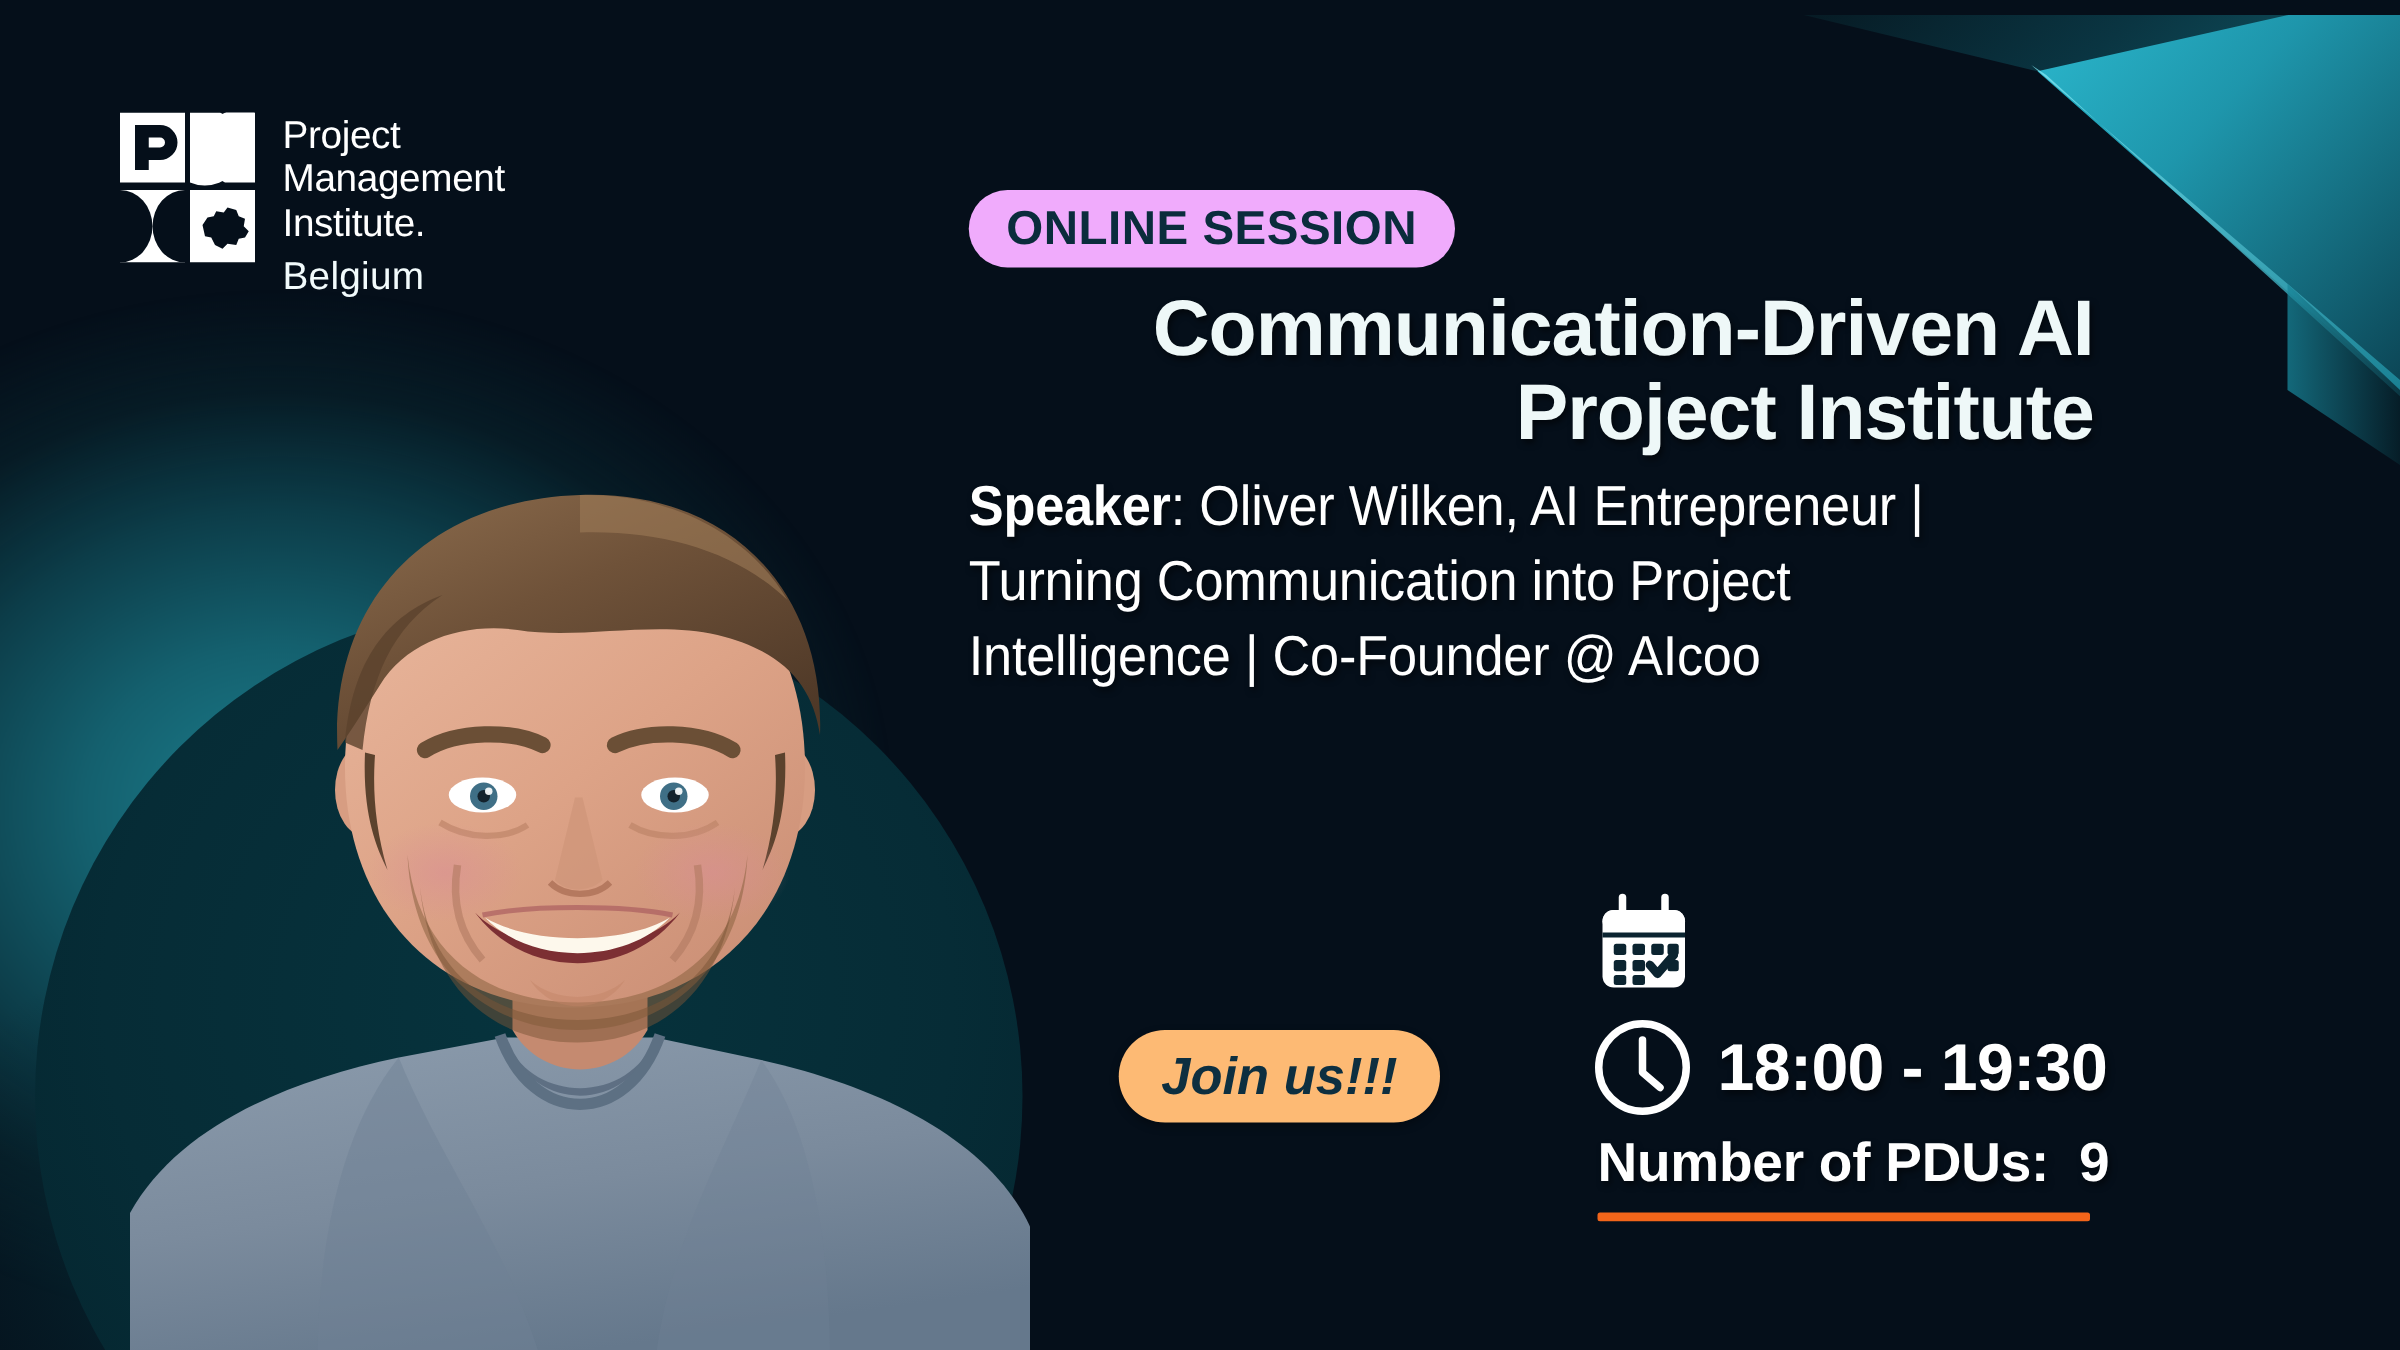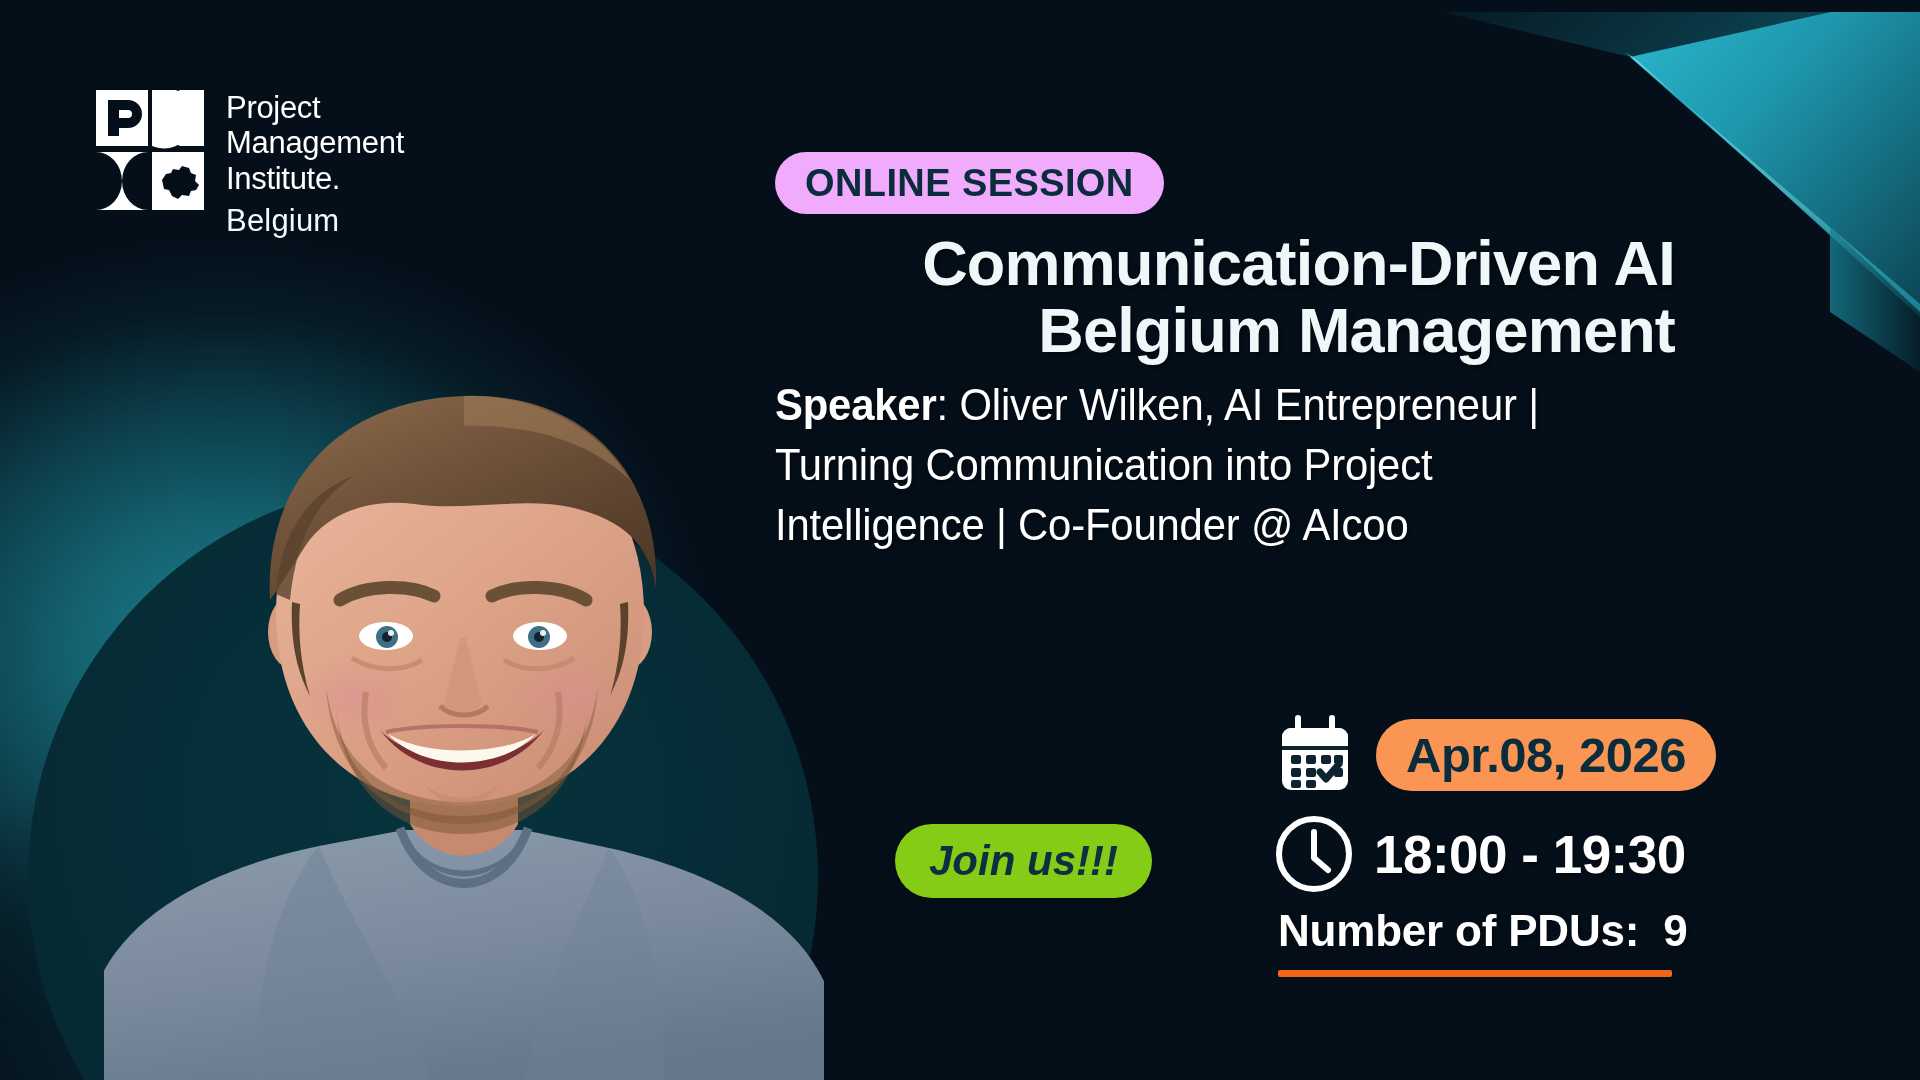--- a/index.html
+++ b/index.html
@@ -170,21 +170,21 @@
   .join-pill {
     position: absolute;
     left: 895px;
     top: 812px;
     display: inline-flex;
     align-items: center;
     justify-content: center;
     height: 74px;
     padding: 0 34px;
     border-radius: 40px;
-    background: #84cc16;
+    background: #fdba74;
     color: #0d2f40;
     font-size: 42px;
     font-weight: 700;
     font-style: italic;
     line-height: 1;
     box-shadow: 0 3px 7px rgba(0,0,0,0.35);
   }
 
   .info-stack {
     position: absolute;
@@ -404,21 +404,21 @@
         <path d="M320 452 C340 470 376 470 396 452 C378 480 338 480 320 452 Z" fill="#c08365" opacity="0.45"></path>
       </g>
     </svg>
   </div>
 
   <div class="content">
     <div class="badge-session">ONLINE SESSION</div>
 
     <div class="event-title">
       <div>Communication-Driven AI</div>
-      <div>Belgium Management</div>
+      <div>Project Institute</div>
     </div>
 
     <div class="speaker-block"><b>Speaker</b><span>: Oliver Wilken, AI Entrepreneur | Turning Communication into Project Intelligence | Co-Founder @ AIcoo</span></div>
   </div>
 
   <div class="join-pill">Join us!!!</div>
 
   <div class="info-stack">
 
     <div class="info-row row-date">
@@ -434,21 +434,20 @@
           <rect x="49" y="43" width="10" height="9" rx="2" fill="#0b2430"></rect>
           <rect x="62" y="43" width="9" height="9" rx="2" fill="#0b2430"></rect>
           <rect x="19" y="56" width="10" height="9" rx="2" fill="#0b2430"></rect>
           <rect x="34" y="56" width="10" height="9" rx="2" fill="#0b2430"></rect>
           <rect x="62" y="56" width="9" height="9" rx="2" fill="#0b2430"></rect>
           <rect x="19" y="68" width="10" height="8" rx="2" fill="#0b2430"></rect>
           <rect x="34" y="68" width="10" height="8" rx="2" fill="#0b2430"></rect>
           <path d="M48 60 l6 7 l13 -15" stroke="#0b2430" stroke-width="7" fill="none" stroke-linecap="round" stroke-linejoin="round"></path>
         </svg>
       </span>
-      <span class="badge-date">Apr.08, 2026</span>
     </div>
 
     <div class="info-row row-time">
       <span class="clock-icon">
         <svg viewBox="0 0 84 84" width="84" height="84" xmlns="http://www.w3.org/2000/svg">
           <circle cx="42" cy="42" r="35" fill="none" stroke="#ffffff" stroke-width="6"></circle>
           <path d="M42 20 L42 46 L56 58" fill="none" stroke="#ffffff" stroke-width="6" stroke-linecap="round" stroke-linejoin="round"></path>
         </svg>
       </span>
       <span class="time-text">18:00 - 19:30</span>

